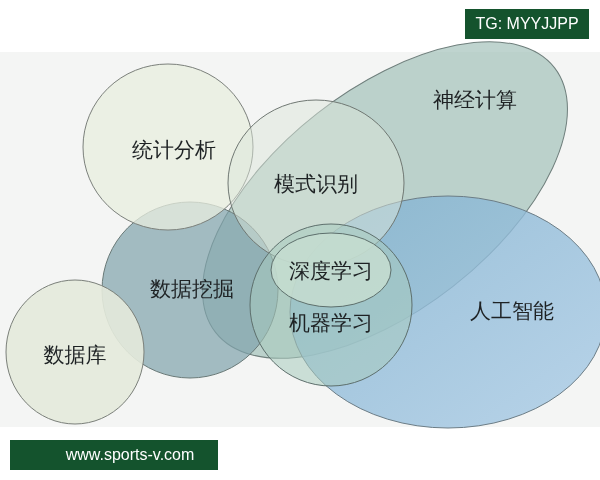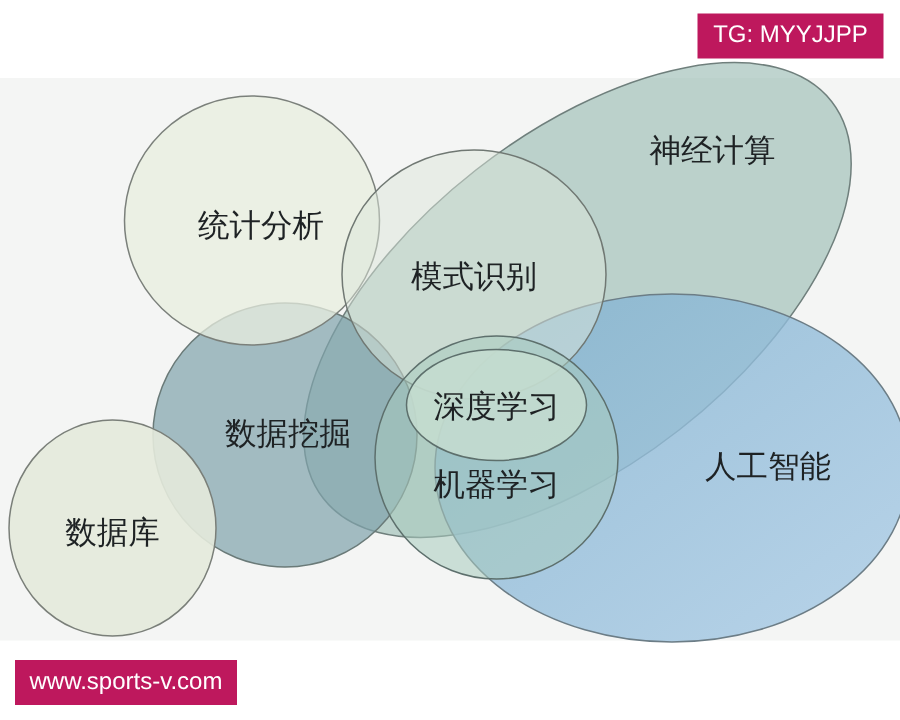--- a/index.html
+++ b/index.html
@@ -1,22 +1,22 @@
 <!DOCTYPE html>
 <html><head>
 <meta charset="utf-8">
 <style>
   html,body{margin:0;padding:0;background:#ffffff;}
   body{width:600px;height:480px;position:relative;overflow:hidden;font-family:"DejaVu Sans",sans-serif;}
   .panel{position:absolute;left:0;top:52px;width:600px;height:375px;background:#f4f5f4;}
   svg{position:absolute;left:0;top:0;}
   .lbl{font-family:"DejaVu Sans",sans-serif;font-size:21px;fill:#1e2224;}
-  .wm{position:absolute;background:#be185d;color:#ffffff;font-family:"Liberation Sans",sans-serif;font-size:16px;display:flex;align-items:center;justify-content:center;}
+  .wm{position:absolute;background:#14532d;color:#ffffff;font-family:"Liberation Sans",sans-serif;font-size:16px;display:flex;align-items:center;justify-content:center;}
   .wm-top{left:465px;top:9px;width:124px;height:30px;}
-  .wm-bottom{left:10px;top:440px;width:148px;height:30px;}
+  .wm-bottom{left:10px;top:440px;width:176px;height:30px;padding-left:32px;}
 </style>
 </head>
 <body>
 
 <div class="panel"></div>
 
 <svg width="600" height="480" viewBox="0 0 600 480">
   <defs>
     <linearGradient id="gAI" x1="0" y1="0" x2="1" y2="1">
       <stop offset="0" stop-color="#7fb0cf"></stop>

